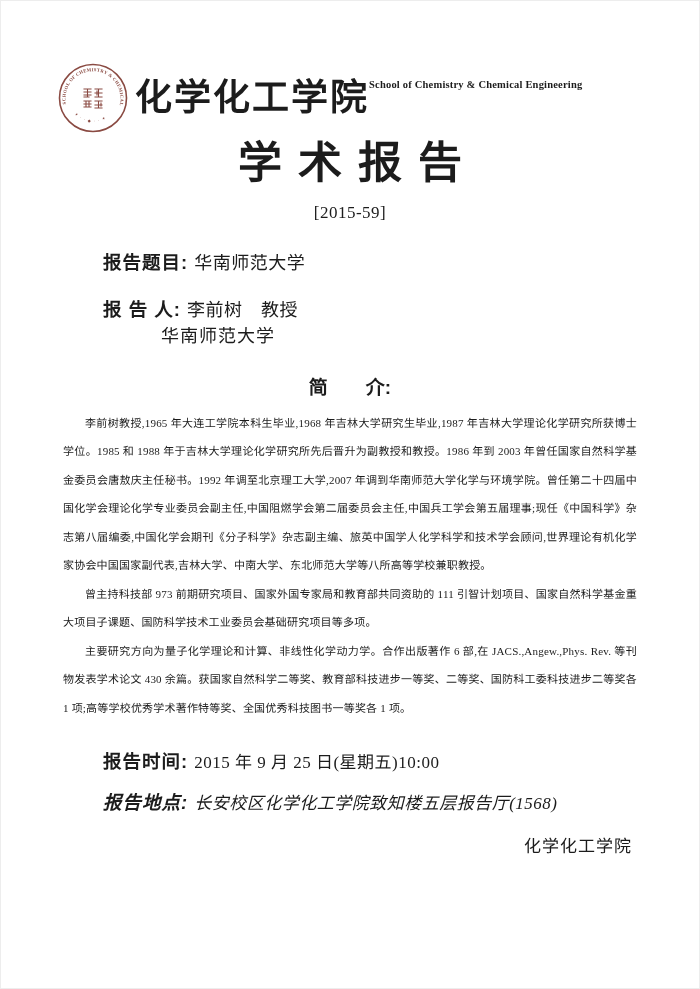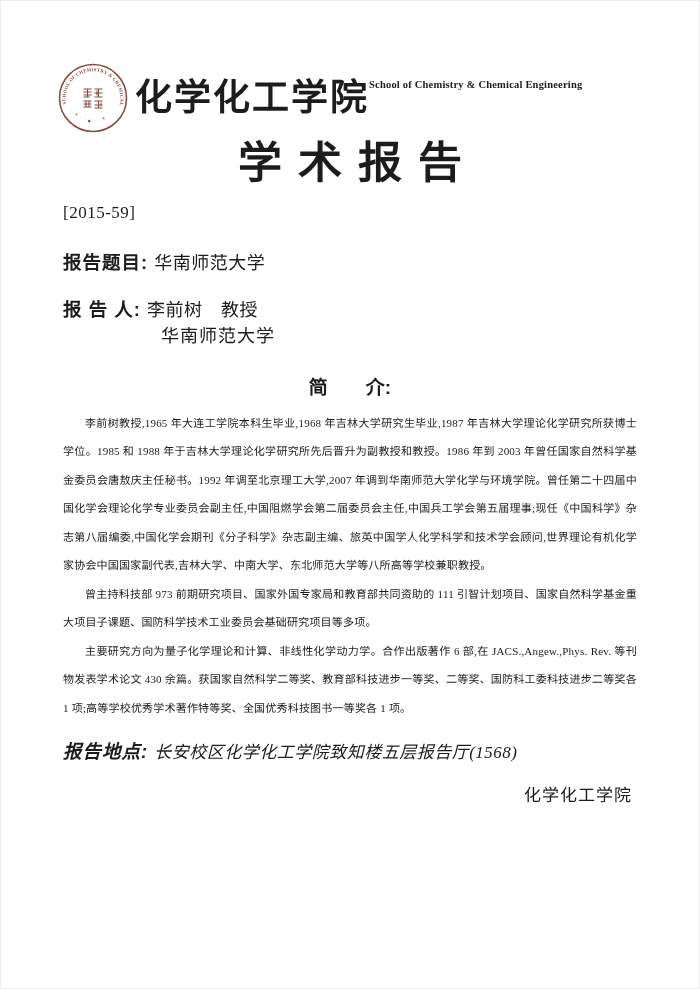--- a/index.html
+++ b/index.html
@@ -46,27 +46,28 @@
     text-align: center;
     font-size: 44px;
     font-weight: bold;
     letter-spacing: 16px;
     margin-top: 4px;
     margin-right: -16px; 
     line-height: 1.15;
     font-family: "Liberation Serif", "DejaVu Serif", serif;
   }
   .doc-number {
+    text-align: center;
     font-size: 17px;
     margin-top: 13px;
     letter-spacing: 0.5px;
   }
 
   
-  .info-row { display: flex; align-items: baseline; }
+  .info-row { display: flex; align-items: baseline; margin-left: 40px; }
   .row-topic   { margin-top: 25px; }
   .row-speaker { margin-top: 21px; }
   .row-time    { margin-top: 25px; }
   .row-venue   { margin-top: 15px; font-style: italic; }
   .field-label {
     flex: none;
     font-family: "Liberation Sans", "DejaVu Sans", sans-serif;
     font-weight: bold;
     font-size: 18.5px;
     letter-spacing: 1px;
@@ -150,20 +151,24 @@
   </div>
   <div class="speaker-affiliation">华南师范大学</div>
 
   <div class="section-label">简　　介:</div>
   <div class="bio">
     <p>李前树教授,1965 年大连工学院本科生毕业,1968 年吉林大学研究生毕业,1987 年吉林大学理论化学研究所获博士学位。1985 和 1988 年于吉林大学理论化学研究所先后晋升为副教授和教授。1986 年到 2003 年曾任国家自然科学基金委员会唐敖庆主任秘书。1992 年调至北京理工大学,2007 年调到华南师范大学化学与环境学院。曾任第二十四届中国化学会理论化学专业委员会副主任,中国阻燃学会第二届委员会主任,中国兵工学会第五届理事;现任《中国科学》杂志第八届编委,中国化学会期刊《分子科学》杂志副主编、旅英中国学人化学科学和技术学会顾问,世界理论有机化学家协会中国国家副代表,吉林大学、中南大学、东北师范大学等八所高等学校兼职教授。</p>
     <p>曾主持科技部 973 前期研究项目、国家外国专家局和教育部共同资助的 111 引智计划项目、国家自然科学基金重大项目子课题、国防科学技术工业委员会基础研究项目等多项。</p>
     <p>主要研究方向为量子化学理论和计算、非线性化学动力学。合作出版著作 6 部,在 JACS.,Angew.,Phys. Rev. 等刊物发表学术论文 430 余篇。获国家自然科学二等奖、教育部科技进步一等奖、二等奖、国防科工委科技进步二等奖各 1 项;高等学校优秀学术著作特等奖、全国优秀科技图书一等奖各 1 项。</p>
   </div>
 
+  <div class="info-row row-time">
+    <span class="field-label">报告时间:</span>
+    <span class="field-value">2015 年 9 月 25 日(星期五)10:00</span>
+  </div>
 
   <div class="info-row row-venue">
     <span class="field-label">报告地点:</span>
     <span class="field-value">长安校区化学化工学院致知楼五层报告厅(1568)</span>
   </div>
 
   <div class="footer">
     <div class="footer-signature">化学化工学院</div>
 
   </div>

